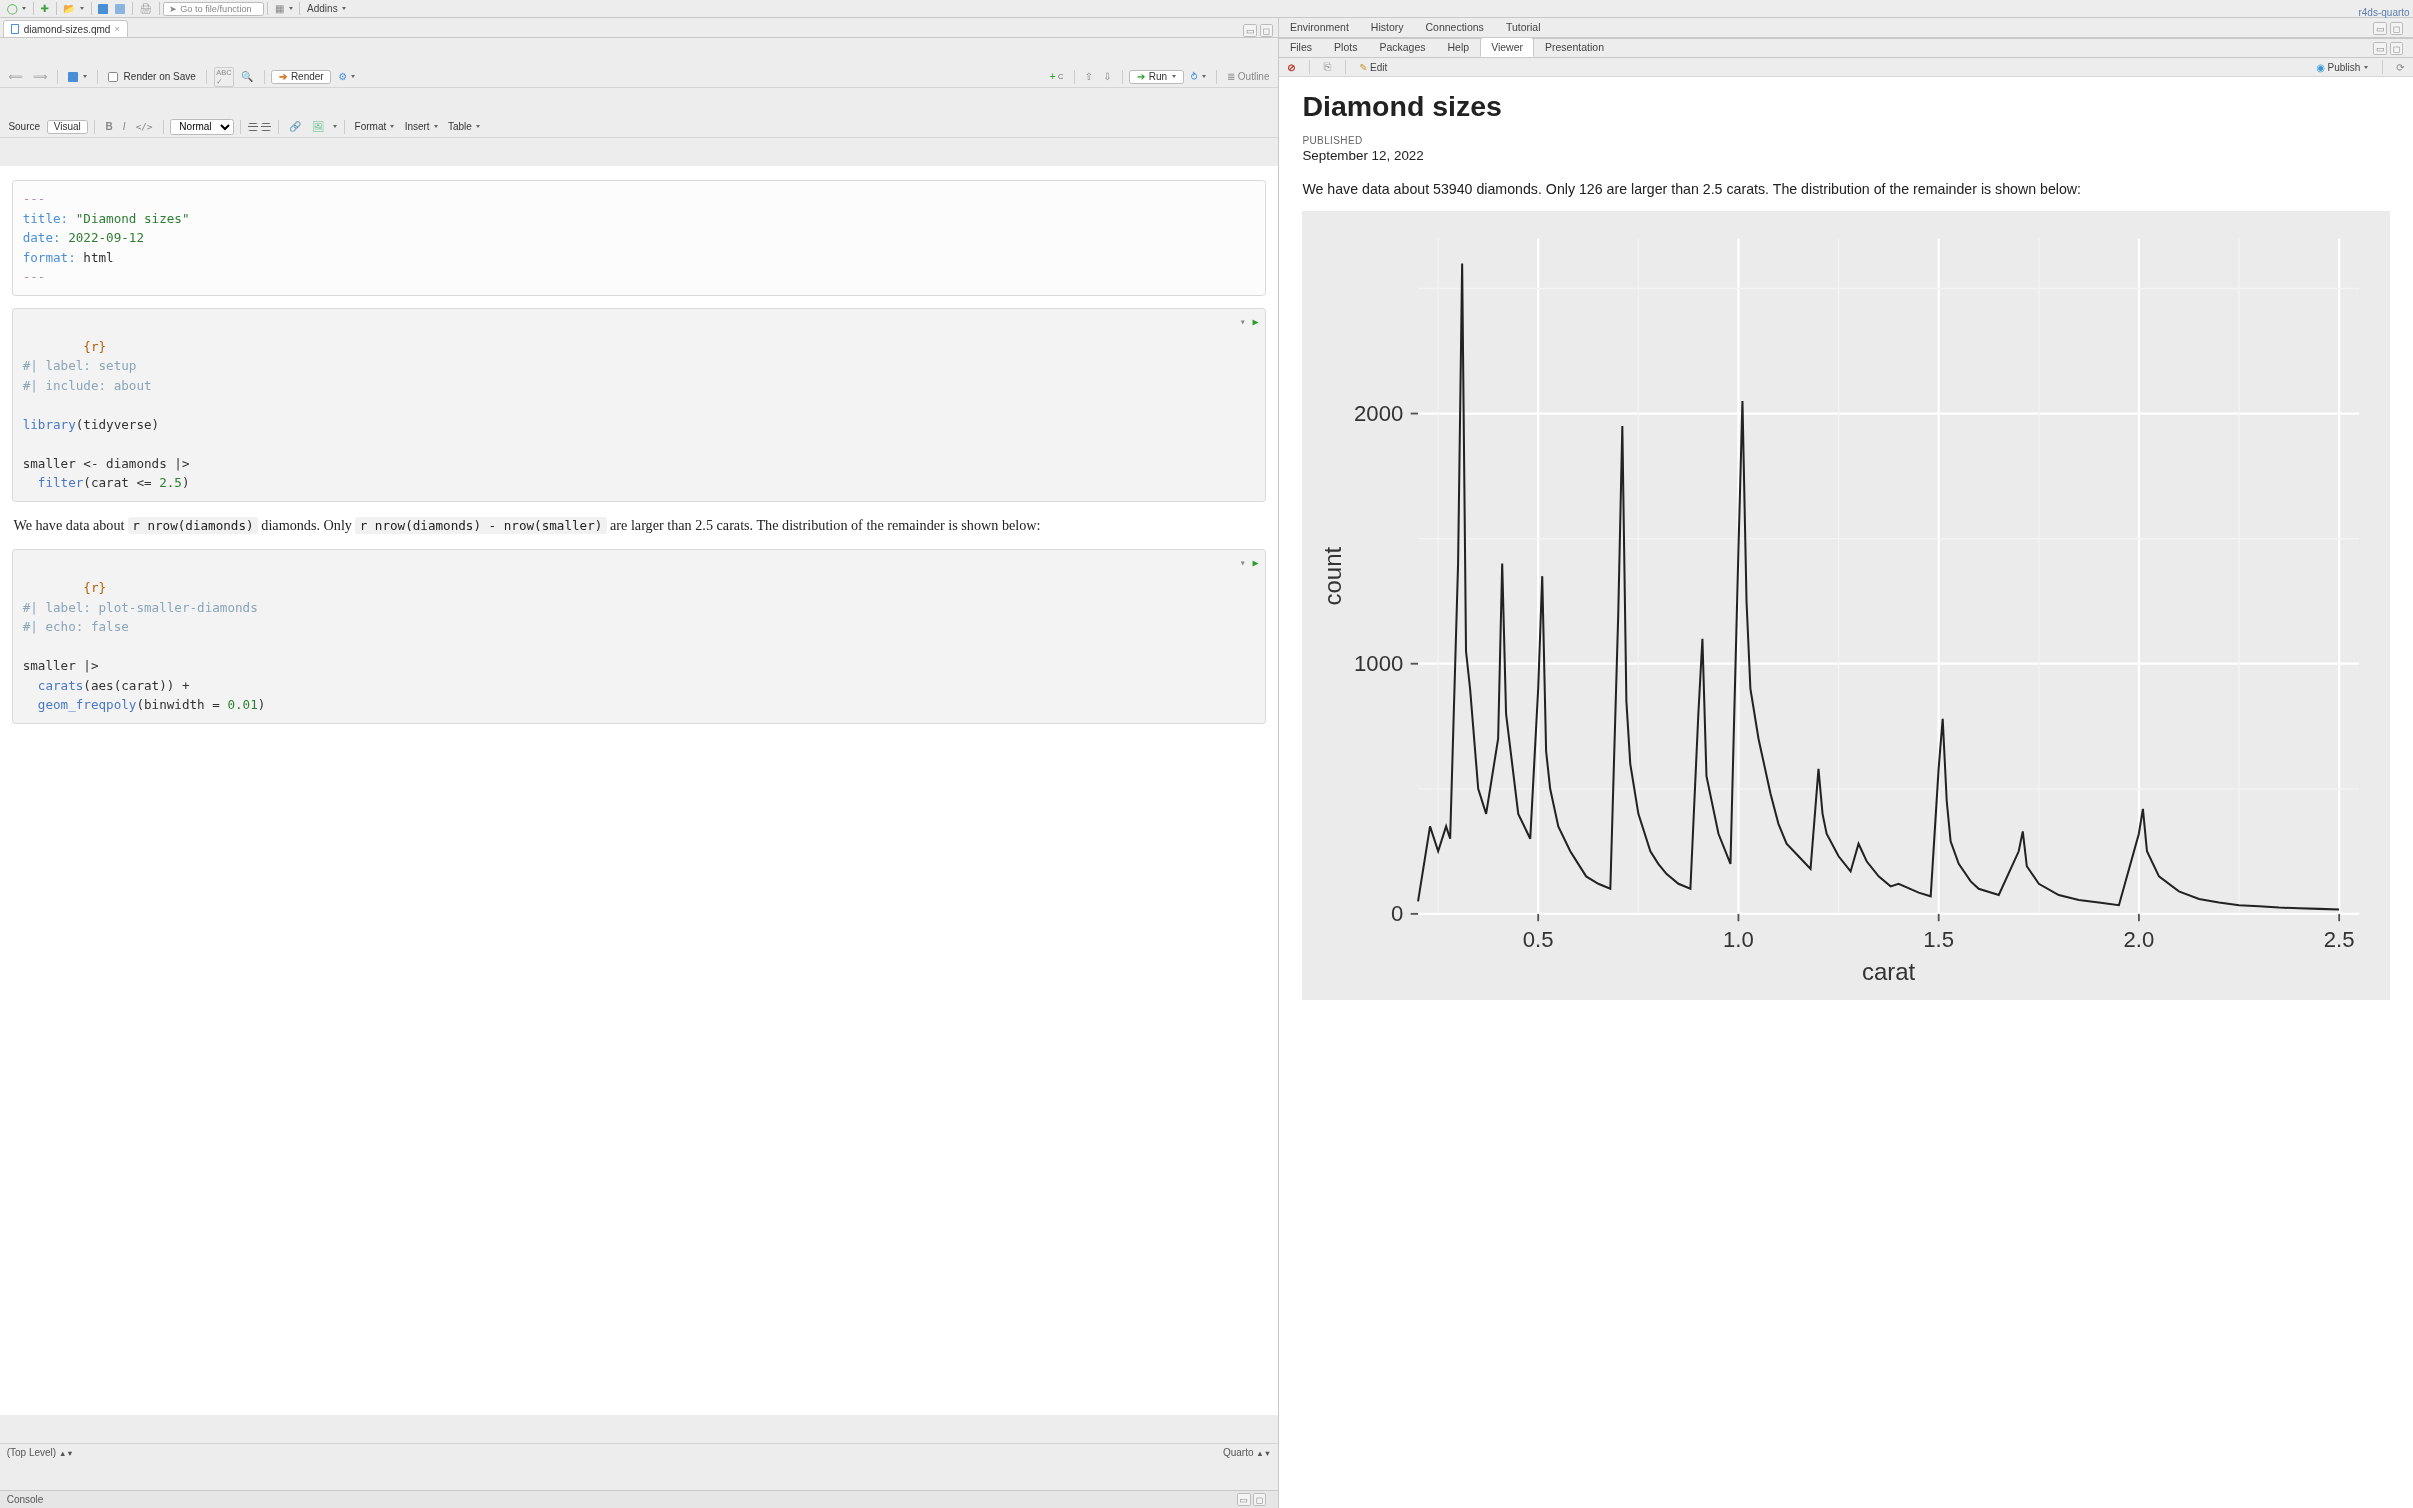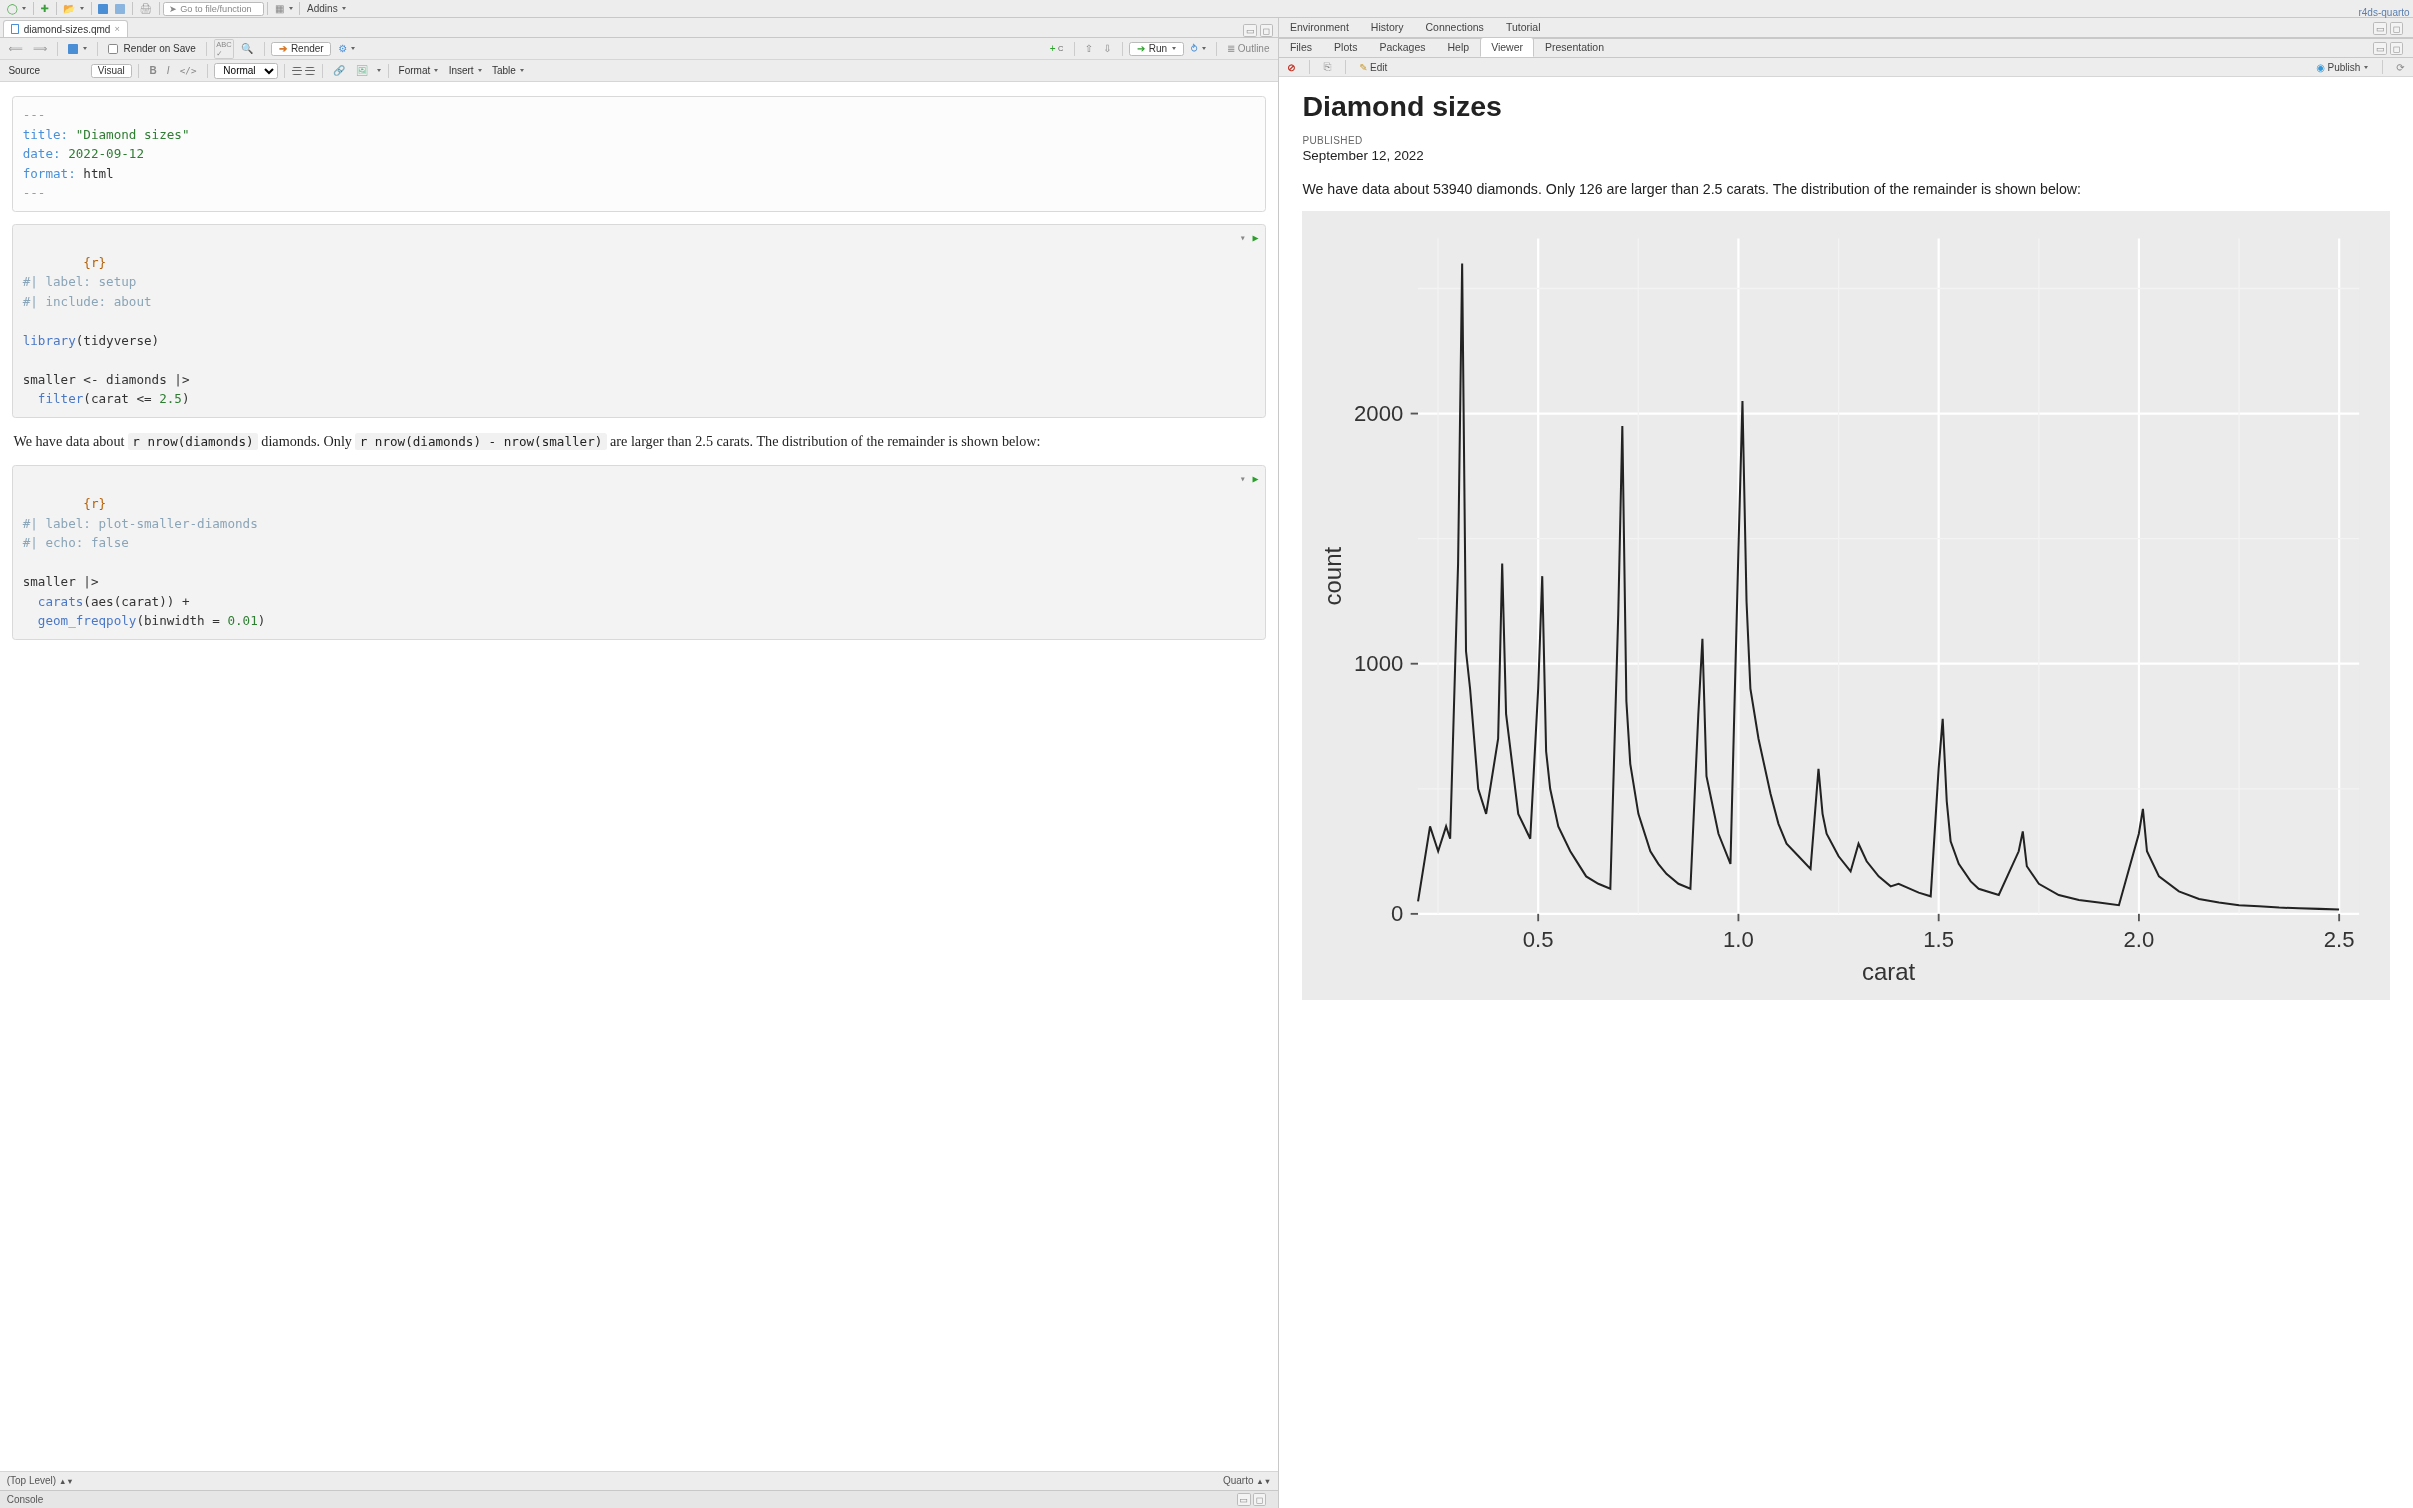--- a/index.html
+++ b/index.html
@@ -13,37 +13,37 @@
   }
   .main-toolbar .sep { width:0.8px; height:13.4px; background:#c5c5c5; margin:0 3.4px;}
   .tb-btn { display:inline-flex; align-items:center; gap:2.5px; padding:0.8px 3.4px; border-radius:2.5px; cursor:pointer;}
   .spacer { flex:1; }
   .goto-box { border:0.8px solid #bbb; background:#fff; height:14.2px; border-radius:2.5px; display:flex; align-items:center; padding:0 5px; color:#888; font-size:9.2px; gap:3.4px; width:101px;}
   .caret-down { display:inline-block; width:0;height:0;border-left:2.5px solid transparent;border-right:2.5px solid transparent;border-top:3.4px solid #666; margin-left:1.7px;}
 
   
   .workspace { flex:1; display:flex; min-height:0;}
   .left-pane, .right-pane { display:flex; flex-direction:column; min-width:0;}
-  .left-pane { flex: 0 0 53%; border-right:0.8px solid #c8c8c8;}
+  .left-pane { flex: 0 0 53%; border-right:0.8px solid #c8c8c8;gap:28px;}
   .right-pane { flex:1;}
 
   
   .file-tabs { height:20px; background:#ededed; border-bottom:0.8px solid #c8c8c8; display:flex; align-items:flex-end; padding-left:3.4px; position:relative;}
   .file-tab { background:#fff; border:0.8px solid #c8c8c8; border-bottom:none; border-radius:3.4px 3.4px 0 0; padding:2.5px 6.7px; font-size:10px; display:flex; align-items:center; gap:4.2px; }
   .file-tab .close-x { color:#999; font-size:9.2px;}
   .doc-icon { width:8.4px;height:10px; border:0.8px solid #4a90d9; border-radius:0.8px; position:relative; }
   .pane-controls { margin-left:auto; display:flex; gap:2.5px; padding-right:5px; color:#888;}
   .pane-controls span{ font-size:9.2px; border:0.8px solid #bbb; padding:0 1.7px; border-radius:1.7px; background:#f3f3f3;}
 
   
   .editor-toolbar, .editor-toolbar2 {
     height:22px; background:#ededed; border-bottom:0.8px solid #d6d6d6;
     display:flex; align-items:center; padding:0 5px; font-size:10px; gap:3.4px; color:#333;
   }
-  .editor-toolbar .pill, .editor-toolbar2 .pill { border:0.8px solid #bbb; background:#fff; border-radius:2.5px; padding:0.8px 5.9px;margin-left:44px; }
+  .editor-toolbar .pill, .editor-toolbar2 .pill { border:0.8px solid #bbb; background:#fff; border-radius:2.5px; padding:0.8px 5.9px; }
   .icon-floppy { width:10px;height:10px; background:#4a8fd6; border-radius:0.8px; position:relative;}
   .icon-search { color:#666;}
   .btn-run { border:0.8px solid #bbb; background:#fff; border-radius:2.5px; padding:0.8px 6.7px; display:flex; align-items:center; gap:3.4px;}
   .green-arrow{ color:#2aa02a;}
   .blue-gear{ color:#4a90d9;}
   .vline{width:0.8px;height:13.4px;background:#ccc;margin:0 3.4px;}
 
   
   .editor-body { flex:1; overflow:auto; background:#fff; padding:8.4px 11.7px 17px 11.7px;}
   .code-block, .yaml-block {

